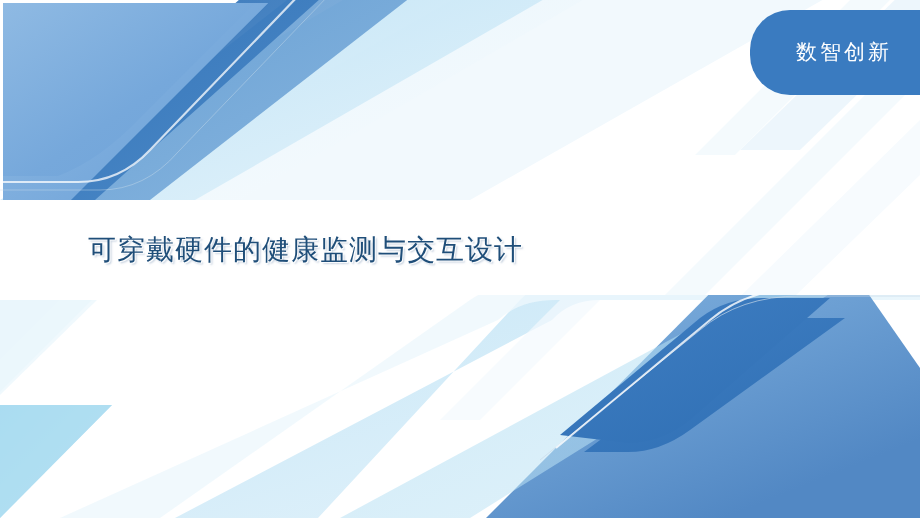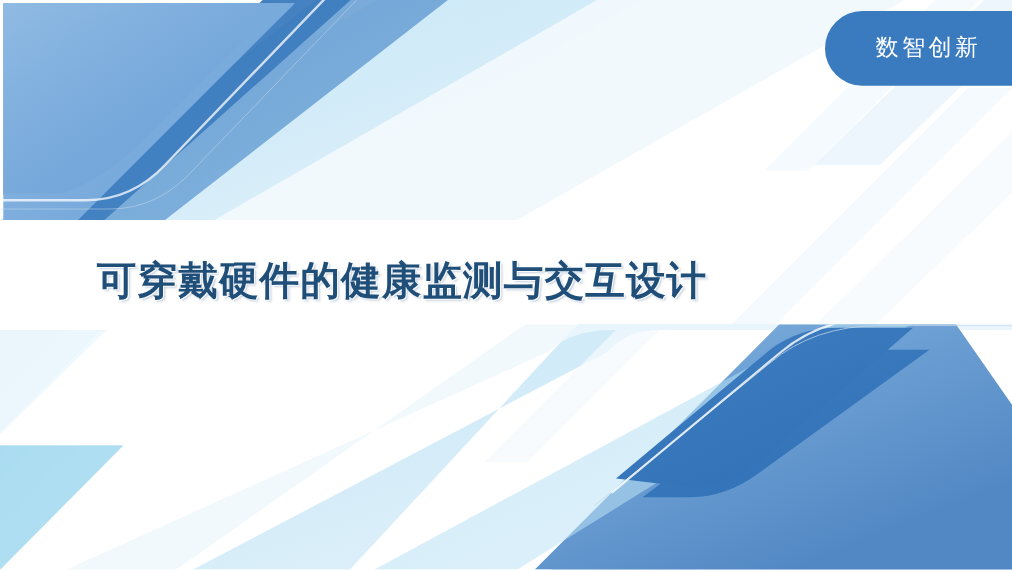--- a/index.html
+++ b/index.html
@@ -22,37 +22,37 @@
     position: absolute;
     inset: 0;
     width: 920px;
     height: 518px;
     display: block;
   }
   .slide-title {
     position: absolute;
     left: 88px;
     top: 234px;
-    font-size: 36px;
-    font-weight: bold;
+    font-size: 28px;
+    font-weight: normal;
     letter-spacing: 1px;
     color: #1F4E79;
     white-space: nowrap;
     text-shadow:
        1px 1px 0 rgba(255,255,255,0.85),
        2px 2px 2px rgba(150,170,195,0.55);
     line-height: 1.15;
     text-align: center;
   }
   .badge {
     position: absolute;
     left: 750px;
     top: 10px;
     width: 170px;
-    height: 68px;
+    height: 85px;
     background: #3A7BC0;
     border-top-left-radius: 40px;
     border-bottom-left-radius: 40px;
     border-top-right-radius: 0;
     border-bottom-right-radius: 0;
     display: flex;
     flex-direction: column;
     align-items: center;
     justify-content: center;
     box-sizing: border-box;

